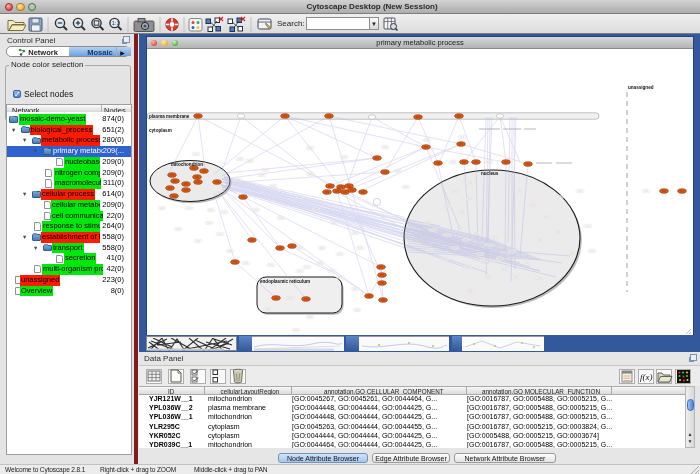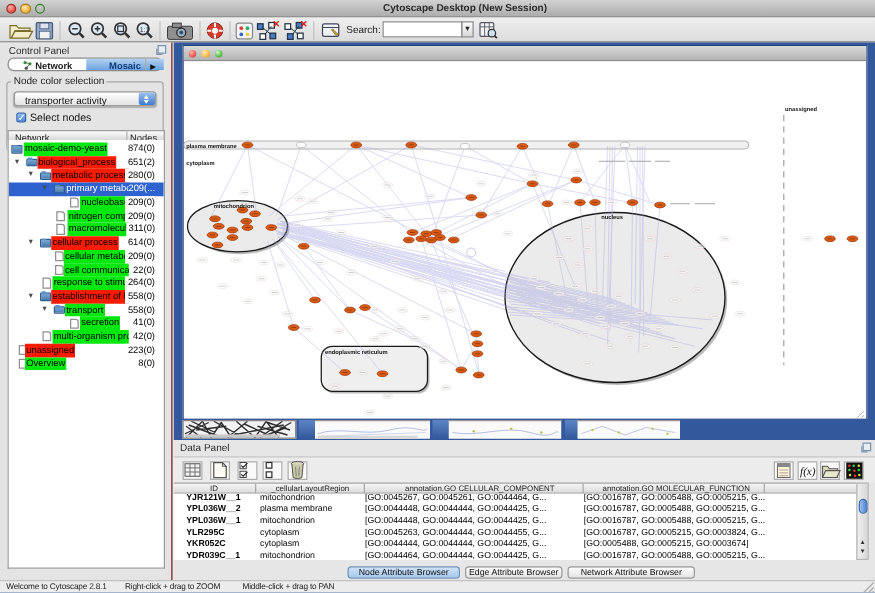--- a/index.html
+++ b/index.html
@@ -7,21 +7,21 @@
 
 #titlebar{left:0;top:0;width:700px;height:14px;background:linear-gradient(#d2d2d2,#adadad);border-bottom:1px solid #7d7d7d;}
 #titlebar .tl{position:absolute;top:2.6px;width:8.5px;height:8.5px;border-radius:50%;}
 #title{position:absolute;left:0;right:0;top:1.5px;text-align:center;font-size:8px;font-weight:bold;color:#2a2a2a;padding-left:44px;}
 
 #toolbar{left:0;top:14px;width:700px;height:20px;background:linear-gradient(#efefef,#dcdcdc);border-bottom:1px solid #7e7e7e;}
 #searchlbl{position:absolute;left:277px;top:5px;font-size:8px;color:#1a1a1a;}
 #searchbox{position:absolute;left:306px;top:3px;width:64px;height:13px;background:#fff;border:1px solid #8f8f8f;}
 #searcharrow{position:absolute;left:369px;top:3px;width:10px;height:13px;background:linear-gradient(#fdfdfd,#d8d8d8);border:1px solid #8f8f8f;font-size:6px;color:#222;text-align:center;line-height:12px;}
 
-#cpanel{left:0;top:34px;width:138px;height:430px;background:#e4e4e4;border-right:1px solid #7f1d1d;}
+#cpanel{left:0;top:34px;width:138px;height:430px;background:#e4e4e4;border-right:4px solid #7f1d1d;}
 #cphead{position:absolute;left:7px;top:2px;font-size:8px;color:#2d2d2d;}
 #cpfloat{position:absolute;right:4px;top:2px;width:7px;height:7px;border:1px solid #7d93ad;background:#e8eef5;box-shadow:-2px 2px 0 -1px #7d93ad;}
 #tabs{position:absolute;left:6px;top:12px;width:124px;height:11px;background:#fff;border:1px solid #8d8d8d;border-radius:5px;}
 #tabnet{position:absolute;left:0;top:0;width:62px;height:9px;font-size:7.5px;font-weight:bold;color:#222;text-align:center;padding-top:1px;}
 #tabmos{position:absolute;left:62px;top:0;width:62px;height:9px;background:linear-gradient(#b5d2f1,#6ca3e2);font-size:7.5px;font-weight:bold;color:#123a75;text-align:center;padding-top:1px;}
 #tabarr{position:absolute;right:1px;top:0;width:12px;height:9px;font-size:6px;color:#111;text-align:center;padding-top:1.5px;border-left:1px solid #aaa;}
 #gbox{position:absolute;left:5px;top:31px;width:126px;height:56px;border:1px solid #a8a8a8;border-radius:3px;}
 #gboxlbl{position:absolute;left:9px;top:26px;font-size:8px;color:#1d1d1d;background:#e4e4e4;padding:0 2px;}
 #combo{position:absolute;left:11px;top:39px;width:114px;height:12px;background:linear-gradient(#ffffff,#e4e4e4);border:1px solid #9b9b9b;border-radius:3px;box-shadow:0 1px 1px rgba(0,0,0,.25);}
 #combo span{position:absolute;left:8px;top:1.5px;font-size:8px;color:#111;}
@@ -190,24 +190,20 @@
           <circle cx="6" cy="3" r="1.3" fill="#2da12d"></circle>
           <circle cx="3" cy="6.5" r="1.3" fill="#555"></circle>
           <line x1="2" y1="2" x2="6" y2="3" stroke="#555" stroke-width="0.7"></line>
           <line x1="6" y1="3" x2="3" y2="6.5" stroke="#555" stroke-width="0.7"></line>
         </svg> Network</div>
    <div id="tabmos">Mosaic</div>
    <div id="tabarr">▶</div>
  </div>
  <div id="gbox"></div>
  <div id="gboxlbl">Node color selection</div>
- <div id="combo">
-      <span>transporter activity</span>
-      <div id="combostep"></div>
-    </div>
  <div id="chk">✓</div>
  <div id="chklbl">Select nodes</div>
  <div id="treehdr">
       <span class="h1">Network</span>
       <span class="h2">Nodes</span>
       <i style="position:absolute;left:94px;top:0;width:1px;height:9px;background:#b5b5b5"></i>
     </div>
  <div id="treebox">
 <div class="trow" style="top:2.0px">
         <span class="fold" style="left:2px"></span>
@@ -303,20 +299,21 @@
       </div>
  </div>
 </div>
 
 <div class="abs" id="desktop">
  <div id="netwin">
   <div id="nettbar">
    <div class="tl" style="left:3.8px;background:radial-gradient(circle at 35% 30%,#ffb3ad,#ee6156 55%,#b73229);"></div>
    <div class="tl" style="left:14.2px;background:radial-gradient(circle at 35% 30%,#ffe9b0,#f5bf4f 55%,#c98f2d);"></div>
    <div class="tl" style="left:24.6px;background:radial-gradient(circle at 35% 30%,#d2f5c3,#62c454 55%,#3d8f33);"></div>
+   <div id="nettitle">primary metabolic process</div>
   </div>
   <div id="netcanvas">
    <svg width="546" height="286" viewBox="147 48 546 286">
 
 <rect x="147" y="48" width="546" height="286" fill="#ffffff"></rect>
 
 <rect x="147" y="111.8" width="452" height="6.4" rx="3.2" fill="#f1f1f1" stroke="#a9a9a9" stroke-width="0.7"></rect>
 
 <line x1="627" y1="91" x2="627" y2="291" stroke="#ababab" stroke-width="1.1" stroke-dasharray="5,4"></line>
 

